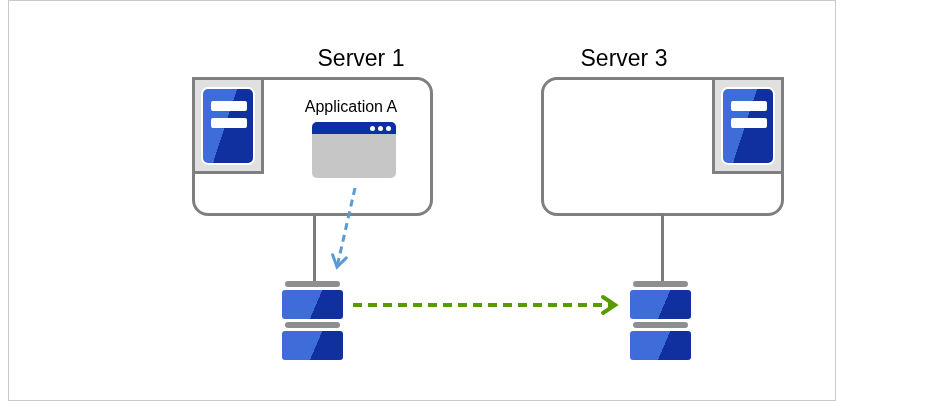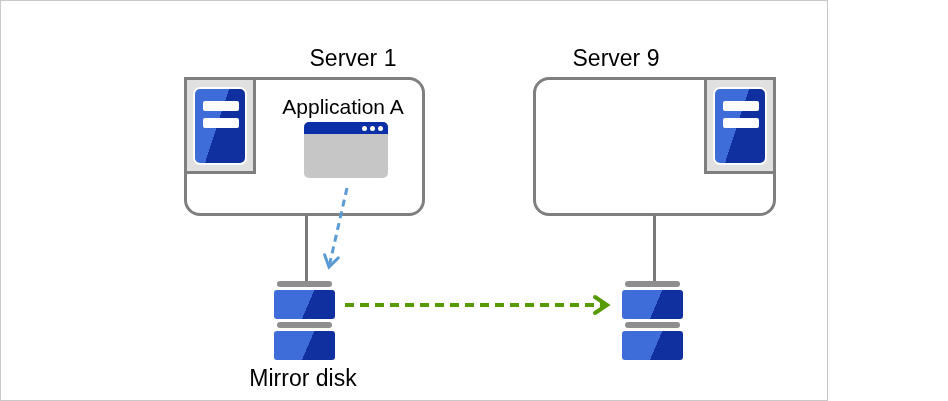--- a/index.html
+++ b/index.html
@@ -5,24 +5,24 @@
   :root{
     --frame-border:#c9c9c9; --box-border:#7f7f7f; --icon-box-bg:#e0e0e0;
     --server-blue-dark:#10309f; --server-blue-light:#3e6cd8;
     --window-titlebar:#0b2fa6; --window-body:#c6c6c6;
     --disk-cap-gray:#8e8e8e; --connector-gray:#7a7a7a;
     --app-arrow-blue:#5b9bd5; --mirror-arrow-green:#579b00; --label-text:#000;
   }
   *{margin:0;padding:0;box-sizing:border-box;}
   body{background:#fff;font-family:"Liberation Sans",sans-serif;}
   .canvas{position:relative;width:828px;height:401px;background:#fff;
-          border:1px solid var(--frame-border);overflow:hidden;}
+          border:1px solid var(--frame-border);overflow:hidden;margin-left:8px;}
   .lbl{position:absolute;color:var(--label-text);font-size:23px;line-height:26px;
        white-space:nowrap;transform:translateX(-50%);}
-  .lbl.app{font-size:21px;line-height:24px;}
+  .lbl.app{font-size:16px;line-height:24px;}
   .server-box{position:absolute;width:241px;height:139px;background:#fff;
               border:3px solid var(--box-border);border-radius:16px;}
   .icon-box{position:absolute;width:72px;height:97px;background:var(--icon-box-bg);
             border:3px solid var(--box-border);display:flex;align-items:center;justify-content:center;}
   .tower{position:relative;width:54px;height:78px;border-radius:7px;border:2px solid #fff;
          background:linear-gradient(108deg,var(--server-blue-light) 46%,var(--server-blue-dark) 46%);}
   .tower .bar{position:absolute;left:8px;width:36px;height:10px;background:#fff;border-radius:2px;}
   .tower .bar.b1{top:12px;} .tower .bar.b2{top:29px;}
   .app-window{position:absolute;left:303px;top:121px;width:84px;height:56px;border-radius:5px;
               overflow:hidden;background:var(--window-body);}
@@ -47,21 +47,21 @@
 
   <div class="lbl" style="left:352px;top:44px;">Server 1</div>
   <div class="server-box" style="left:183px;top:76px;width:241px;"></div>
   <div class="icon-box" style="left:183px;top:76px;">
     <div class="tower">
       <div class="bar b1"></div>
       <div class="bar b2"></div>
     </div>
   </div>
 
-  <div class="lbl" style="left:615px;top:44px;">Server 9</div>
+  <div class="lbl" style="left:615px;top:44px;">Server 3</div>
   <div class="server-box" style="left:532px;top:76px;width:243px;"></div>
   <div class="icon-box" style="left:703px;top:76px;">
     <div class="tower">
       <div class="bar b1"></div>
       <div class="bar b2"></div>
     </div>
   </div>
 
   <div class="lbl app" style="left:342px;top:94px;">Application A</div>
   <div class="app-window">
@@ -81,21 +81,20 @@
     <div class="cap"></div>
     <div class="platter"></div>
   </div>
   <div class="disk" style="left:621px;top:280px;">
     <div class="cap"></div>
     <div class="platter"></div>
     <div class="cap"></div>
     <div class="platter"></div>
   </div>
 
-  <div class="lbl" style="left:302px;top:364px;">Mirror disk</div>
 
 
   <svg class="overlay" viewBox="0 0 948 401" xmlns="http://www.w3.org/2000/svg">
     <defs>
       <marker id="chev-blue" viewBox="-14 -14 28 28" refX="0" refY="0" markerWidth="28" markerHeight="28" markerUnits="userSpaceOnUse" orient="auto">
         <path class="blue-head" d="M -11 -7 L 0 0 L -11 7"></path>
       </marker>
       <marker id="chev-green" viewBox="-16 -16 32 32" refX="0" refY="0" markerWidth="32" markerHeight="32" markerUnits="userSpaceOnUse" orient="auto">
         <path class="green-head" d="M -12 -8 L 0 0 L -12 8"></path>
       </marker>

